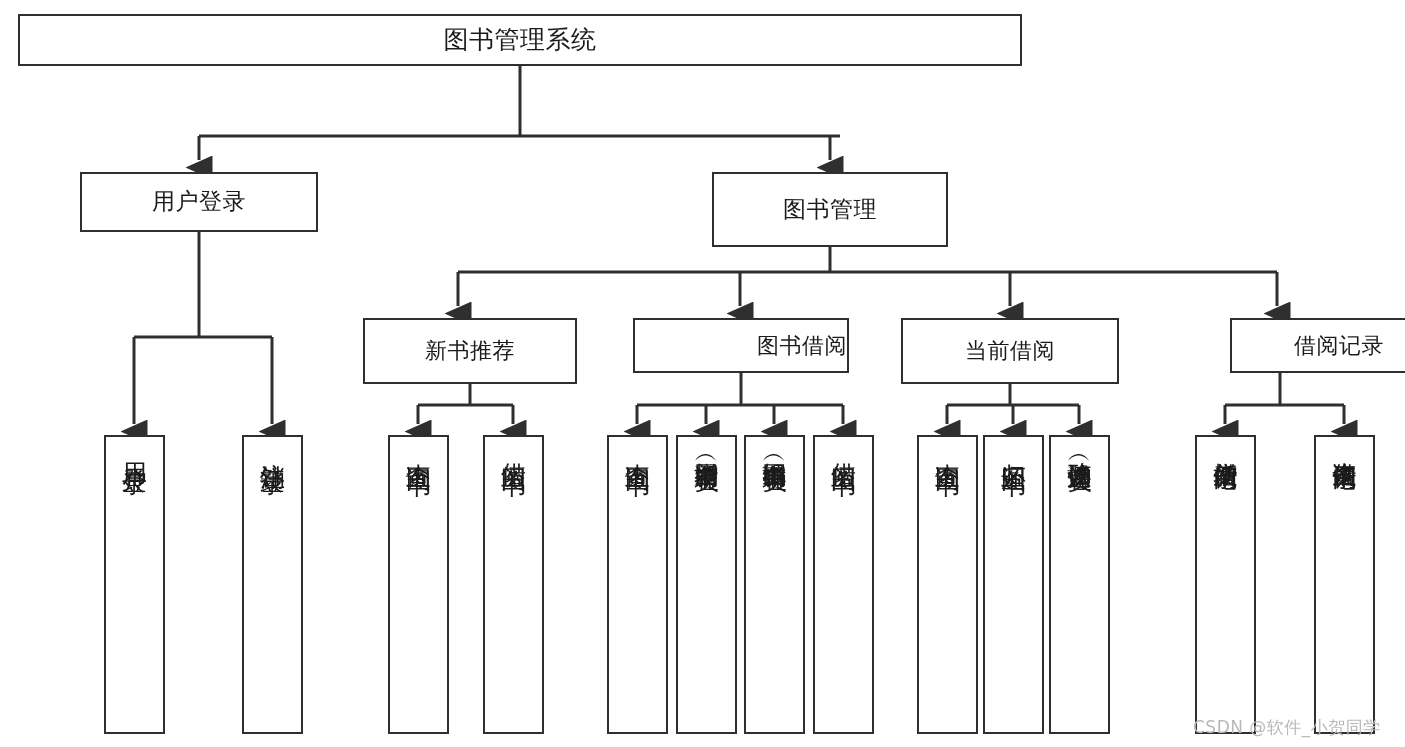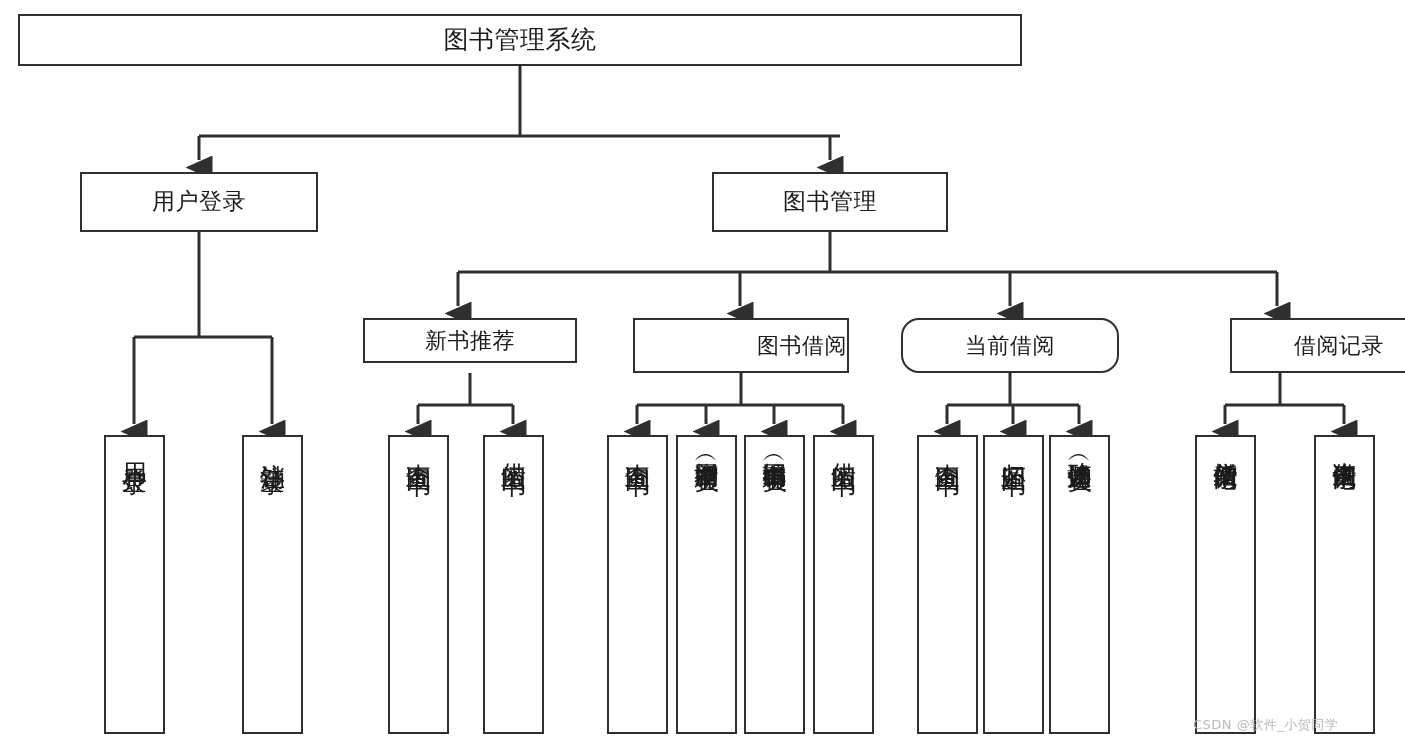--- a/index.html
+++ b/index.html
@@ -69,21 +69,21 @@
     letter-spacing: 3px;
     white-space: nowrap;
     max-height: 100%;
   }
   .node.leaf.tall .node-label {
     font-size: 24px;
     letter-spacing: 1px;
   }
   .watermark {
     position: absolute;
-    font-size: 13px;
+    font-size: 17px;
     color: #b9b9b9;
     white-space: nowrap;
     letter-spacing: 0.5px;
   }
 </style>
 </head>
 <body>
 
 <div id="diagram-canvas">
 
@@ -140,33 +140,33 @@
   </svg>
 
   <div class="node horiz root" style="left:18px; top:14px; width:1004px; height:52px;">
     <span class="node-label">图书管理系统</span>
   </div>
 
   <div class="node horiz level1" style="left:80px; top:172px; width:238px; height:60px;">
     <span class="node-label">用户登录</span>
   </div>
 
-  <div class="node horiz level1" style="left:712px; top:172px; width:236px; height:60px;">
+  <div class="node horiz level1" style="left:712px; top:172px; width:236px; height:75px;">
     <span class="node-label">图书管理</span>
   </div>
 
-  <div class="node horiz level2" style="left:363px; top:318px; width:214px; height:45px;">
+  <div class="node horiz level2" style="left:363px; top:318px; width:214px; height:66px;">
     <span class="node-label">新书推荐</span>
   </div>
 
   <div class="node horiz level2" style="left:633px; top:318px; width:216px; height:55px;justify-content:flex-end;">
     <span class="node-label">图书借阅</span>
   </div>
 
-  <div class="node horiz level2" style="left:901px; top:318px; width:218px; height:55px;border-radius:18px;">
+  <div class="node horiz level2" style="left:901px; top:318px; width:218px; height:66px;">
     <span class="node-label">当前借阅</span>
   </div>
 
   <div class="node horiz level2" style="left:1230px; top:318px; width:218px; height:55px;">
     <span class="node-label">借阅记录</span>
   </div>
 
   <div class="node leaf" style="left:104px; top:435px; width:61px; height:299px;">
     <span class="node-label">用户登录</span>
   </div>

